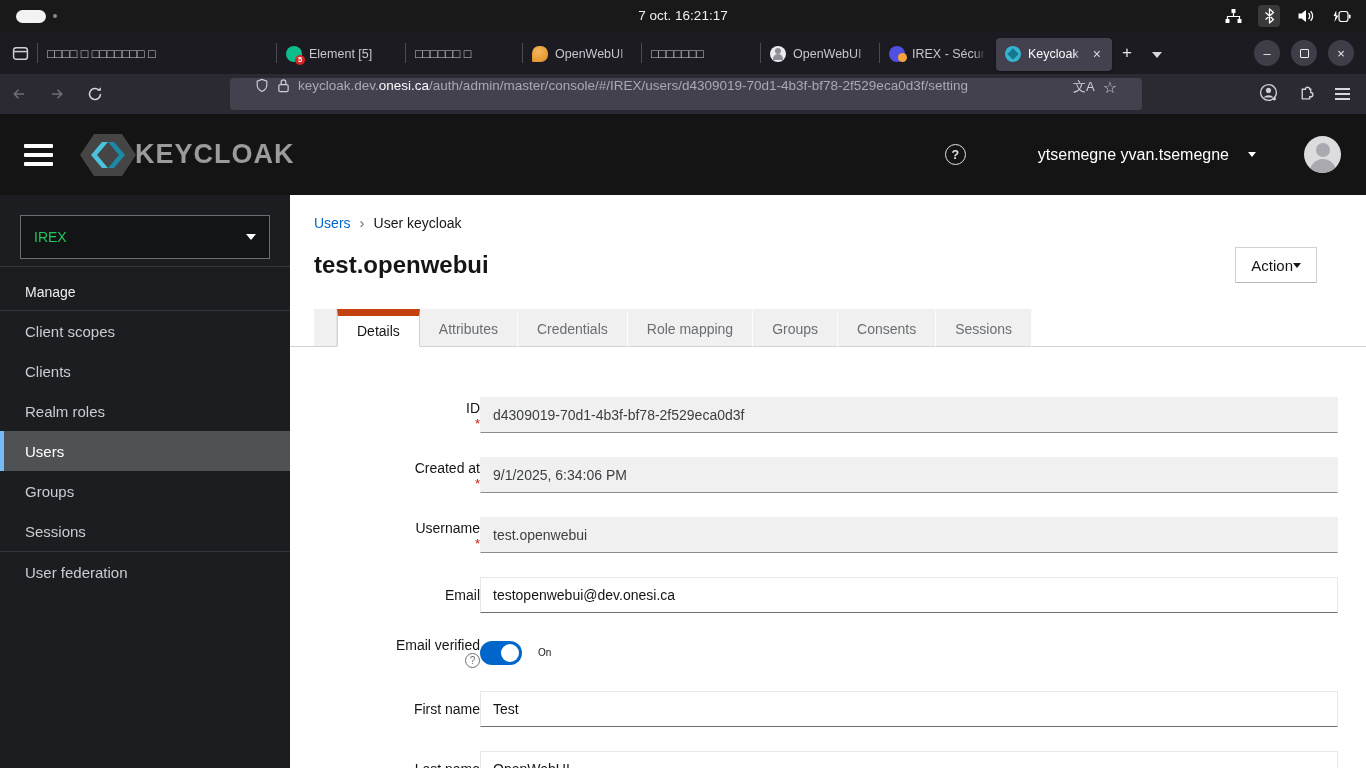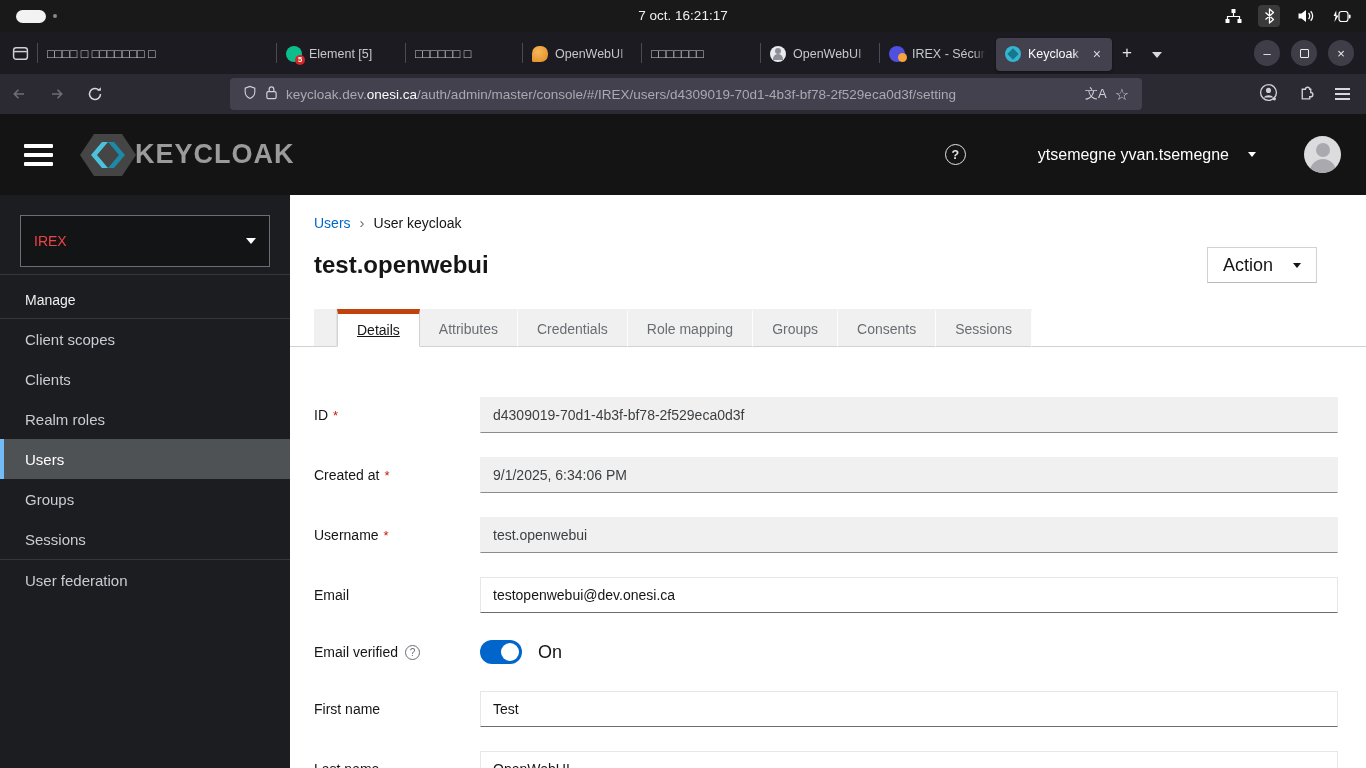--- a/index.html
+++ b/index.html
@@ -38,21 +38,21 @@
   .tab-close { font-size:14px; color:#d8d8e0; padding:0 2px; flex:0 0 auto; }
   .tab-action { color:#e5e5ea; font-size:17px; padding:0 10px; }
   .chev-down { width:0; height:0; border-left:5px solid transparent; border-right:5px solid transparent; border-top:6px solid #d8d8e0; display:inline-block; }
   .winctl { margin-left:auto; display:flex; gap:11px; padding-right:12px; }
   .winbtn { width:26px; height:26px; border-radius:50%; background:#3f3e48; color:#ededf0; display:flex; align-items:center; justify-content:center; font-size:13px; }
   .maxbox { width:9px; height:9px; border:1.5px solid #ededf0; border-radius:1px; display:block; }
 
   
   .navbar { position:absolute; top:74px; left:0; width:100%; height:40px; background:#2b2a33; display:flex; align-items:center; }
   .navbtn { padding:0 11px; display:flex; }
-  .urlbar { position:absolute; left:230px; top:4px; width:912px; height:32px; background:#42414d; border-radius:4px; display:flex; align-items:center; padding:0 13px; gap:8px; }
+  .urlbar { position:absolute; left:230px; top:4px; width:912px; height:32px; background:#42414d; border-radius:4px; display:flex; align-items:flex-start; padding:0 25px; gap:8px; }
   .urltext { flex:1; font-size:13.5px; color:#a9a9b3; white-space:nowrap; overflow:hidden; -webkit-mask-image:linear-gradient(to right,#000 90%,transparent 98%); mask-image:linear-gradient(to right,#000 90%,transparent 98%); }
   .urltext .em { color:#fbfbfe; }
   .url-ico { color:#cfcfd8; font-size:13px; flex:0 0 auto; }
   .nav-right { position:absolute; right:0; top:0; height:40px; display:flex; align-items:center; gap:20px; padding-right:16px; }
   .burger { display:flex; flex-direction:column; gap:3.5px; }
   .burger i { width:15px; height:1.7px; background:#d7d7e0; }
 
   
   .masthead { position:absolute; top:114px; left:0; width:100%; height:81px; background:#141414; display:flex; align-items:center; }
   .kc-burger { margin-left:24px; display:flex; flex-direction:column; gap:5px; }
@@ -62,58 +62,58 @@
   .mast-right { margin-left:auto; display:flex; align-items:center; padding-right:25px; }
   .help-circ { width:21px; height:21px; border:1.6px solid #e4e4e4; border-radius:50%; color:#e4e4e4; font-size:12.5px; font-weight:bold; display:flex; align-items:center; justify-content:center; }
   .mast-user { color:#fff; font-size:16px; margin-left:72px; }
   .caret-w { width:0; height:0; border-left:4.5px solid transparent; border-right:4.5px solid transparent; border-top:5.5px solid #fff; margin-left:19px; }
   .avatar { width:37px; height:37px; border-radius:50%; background:#dcdcdf; margin-left:48px; position:relative; overflow:hidden; }
   .avatar::before { content:""; position:absolute; left:11.5px; top:7px; width:14px; height:14px; border-radius:50%; background:#a9a9af; }
   .avatar::after { content:""; position:absolute; left:5.5px; top:23px; width:26px; height:16px; border-radius:13px 13px 0 0; background:#a9a9af; }
 
   
   .sidebar { position:absolute; top:195px; left:0; width:290px; height:573px; background:#1b1d21; }
-  .realm-box { margin:20px 20px 0 20px; height:52px; border:1px solid #6a6e73; background:#121416; display:flex; align-items:center; padding:0 13px; color:#ef4444; font-size:14px; }
+  .realm-box { margin:20px 20px 0 20px; height:44px; border:1px solid #6a6e73; background:#121416; display:flex; align-items:center; padding:0 13px; color:#22c55e; font-size:14px; }
   .realm-caret { margin-left:auto; width:0; height:0; border-left:5px solid transparent; border-right:5px solid transparent; border-top:6px solid #fff; }
   .side-div { border-top:1px solid #33373b; margin-top:7px; }
   .nav-section-label { padding:17px 0 10px 25px; color:#eeeeee; font-size:14px; }
   .side-div2 { border-top:1px solid #33373b; }
   .nav-item { height:40px; display:flex; align-items:center; padding-left:25px; color:#c9ccd0; font-size:15px; cursor:default; }
   .nav-item.active { background:#4f5255; color:#fff; border-left:4px solid #73bcf7; padding-left:21px; }
   .configure-gap { margin-top:34px; }
 
   
   .content { position:absolute; top:195px; left:290px; width:1076px; height:573px; background:#fff; overflow:hidden; }
   .breadcrumb { padding:19px 0 0 24px; font-size:14px; display:flex; align-items:center; gap:9px; }
   .bc-link { color:#0066cc; }
   .bc-sep { color:#6a6e73; font-size:15px; }
   .bc-cur { color:#151515; }
   .title-row { margin:16px 49px 0 24px; display:flex; align-items:center; }
   .page-title { font-size:24px; font-weight:bold; color:#151515; }
-  .action-btn { margin-left:auto; background:#fff; border:1px solid #d2d2d2; border-bottom-color:#b8bbbe; font-family:inherit; font-size:18px; color:#151515; padding:8px 15px; height:36px; display:flex; align-items:center; gap:20px; }
+  .action-btn { margin-left:auto; background:#fff; border:1px solid #d2d2d2; border-bottom-color:#b8bbbe; font-family:inherit; font-size:15px; color:#151515; padding:8px 15px; height:36px; display:flex; align-items:center; gap:0; }
   .caret-d { width:0; height:0; border-left:4.5px solid transparent; border-right:4.5px solid transparent; border-top:5.5px solid #151515; }
   .tabstrip { display:flex; margin-top:26px; height:38px; }
   .ts-pad { width:24px; border-bottom:1px solid #d2d2d2; }
   .ts-lead { width:23px; background:#f0f0f0; border-bottom:1px solid #d2d2d2; border-right:1px solid #e3e3e3; }
   .ctab { padding:0 19px; display:flex; align-items:center; font-size:14px; background:#f0f0f0; color:#6a6e73; border-bottom:1px solid #d2d2d2; border-right:1px solid #fdfdfd; border-top:3px solid transparent; cursor:default; }
-  .ctab.active { background:#fff; color:#151515; border-top:5px solid #c2410c; border-left:1px solid #d2d2d2; border-right:1px solid #d2d2d2; border-bottom-color:#fff;text-decoration:underline; }
+  .ctab.active { background:#fff; color:#151515; border-top:7px solid #c2410c; border-left:1px solid #d2d2d2; border-right:1px solid #d2d2d2; border-bottom-color:#fff; }
   .ts-fill { flex:1; border-bottom:1px solid #d2d2d2; }
 
   .form { margin:50px 28px 0 24px; }
   .frow { display:grid; grid-template-columns:166px 1fr; align-items:center; margin-bottom:24px; }
   .frow.toggle-row { height:30px; }
-  .flabel { font-size:14px; color:#151515; font-weight:500; display:flex; align-items:flex-end; }
+  .flabel { font-size:14px; color:#151515; font-weight:500; display:flex; align-items:flex-end;flex-direction:column; }
   .req { color:#c9190b; margin-left:5px; font-size:13px; }
   .fhelp { width:15px; height:15px; border:1px solid #6a6e73; border-radius:50%; color:#6a6e73; font-size:10px; display:inline-flex; align-items:center; justify-content:center; margin-left:7px; }
   .finput { height:36px; width:100%; border:1px solid #e7e7e9; border-bottom:1px solid #6a6e73; padding:0 12px; font-size:14px; color:#151515; font-family:inherit; background:#fff; }
   .finput:disabled { background:#f0f0f0; border-color:#f0f0f0; border-bottom-color:#8a8d90; color:#3c3f42; }
   .switch-wrap { display:flex; align-items:center; }
   .switch { width:42px; height:24px; border-radius:12px; background:#0066cc; position:relative; }
   .switch .knob { position:absolute; right:3px; top:3px; width:18px; height:18px; border-radius:50%; background:#fff; }
-  .switch-label { margin-left:16px; font-size:18px; color:#151515; }
+  .switch-label { margin-left:16px; font-size:10px; color:#151515; }
 </style>
 </head>
 <body>
 
 <div class="screen">
 
   <div class="sysbar">
     <div class="app-pill"></div>
     <div class="pill-dot"></div>
     <div class="clock">7 oct. 16:21:17</div>

